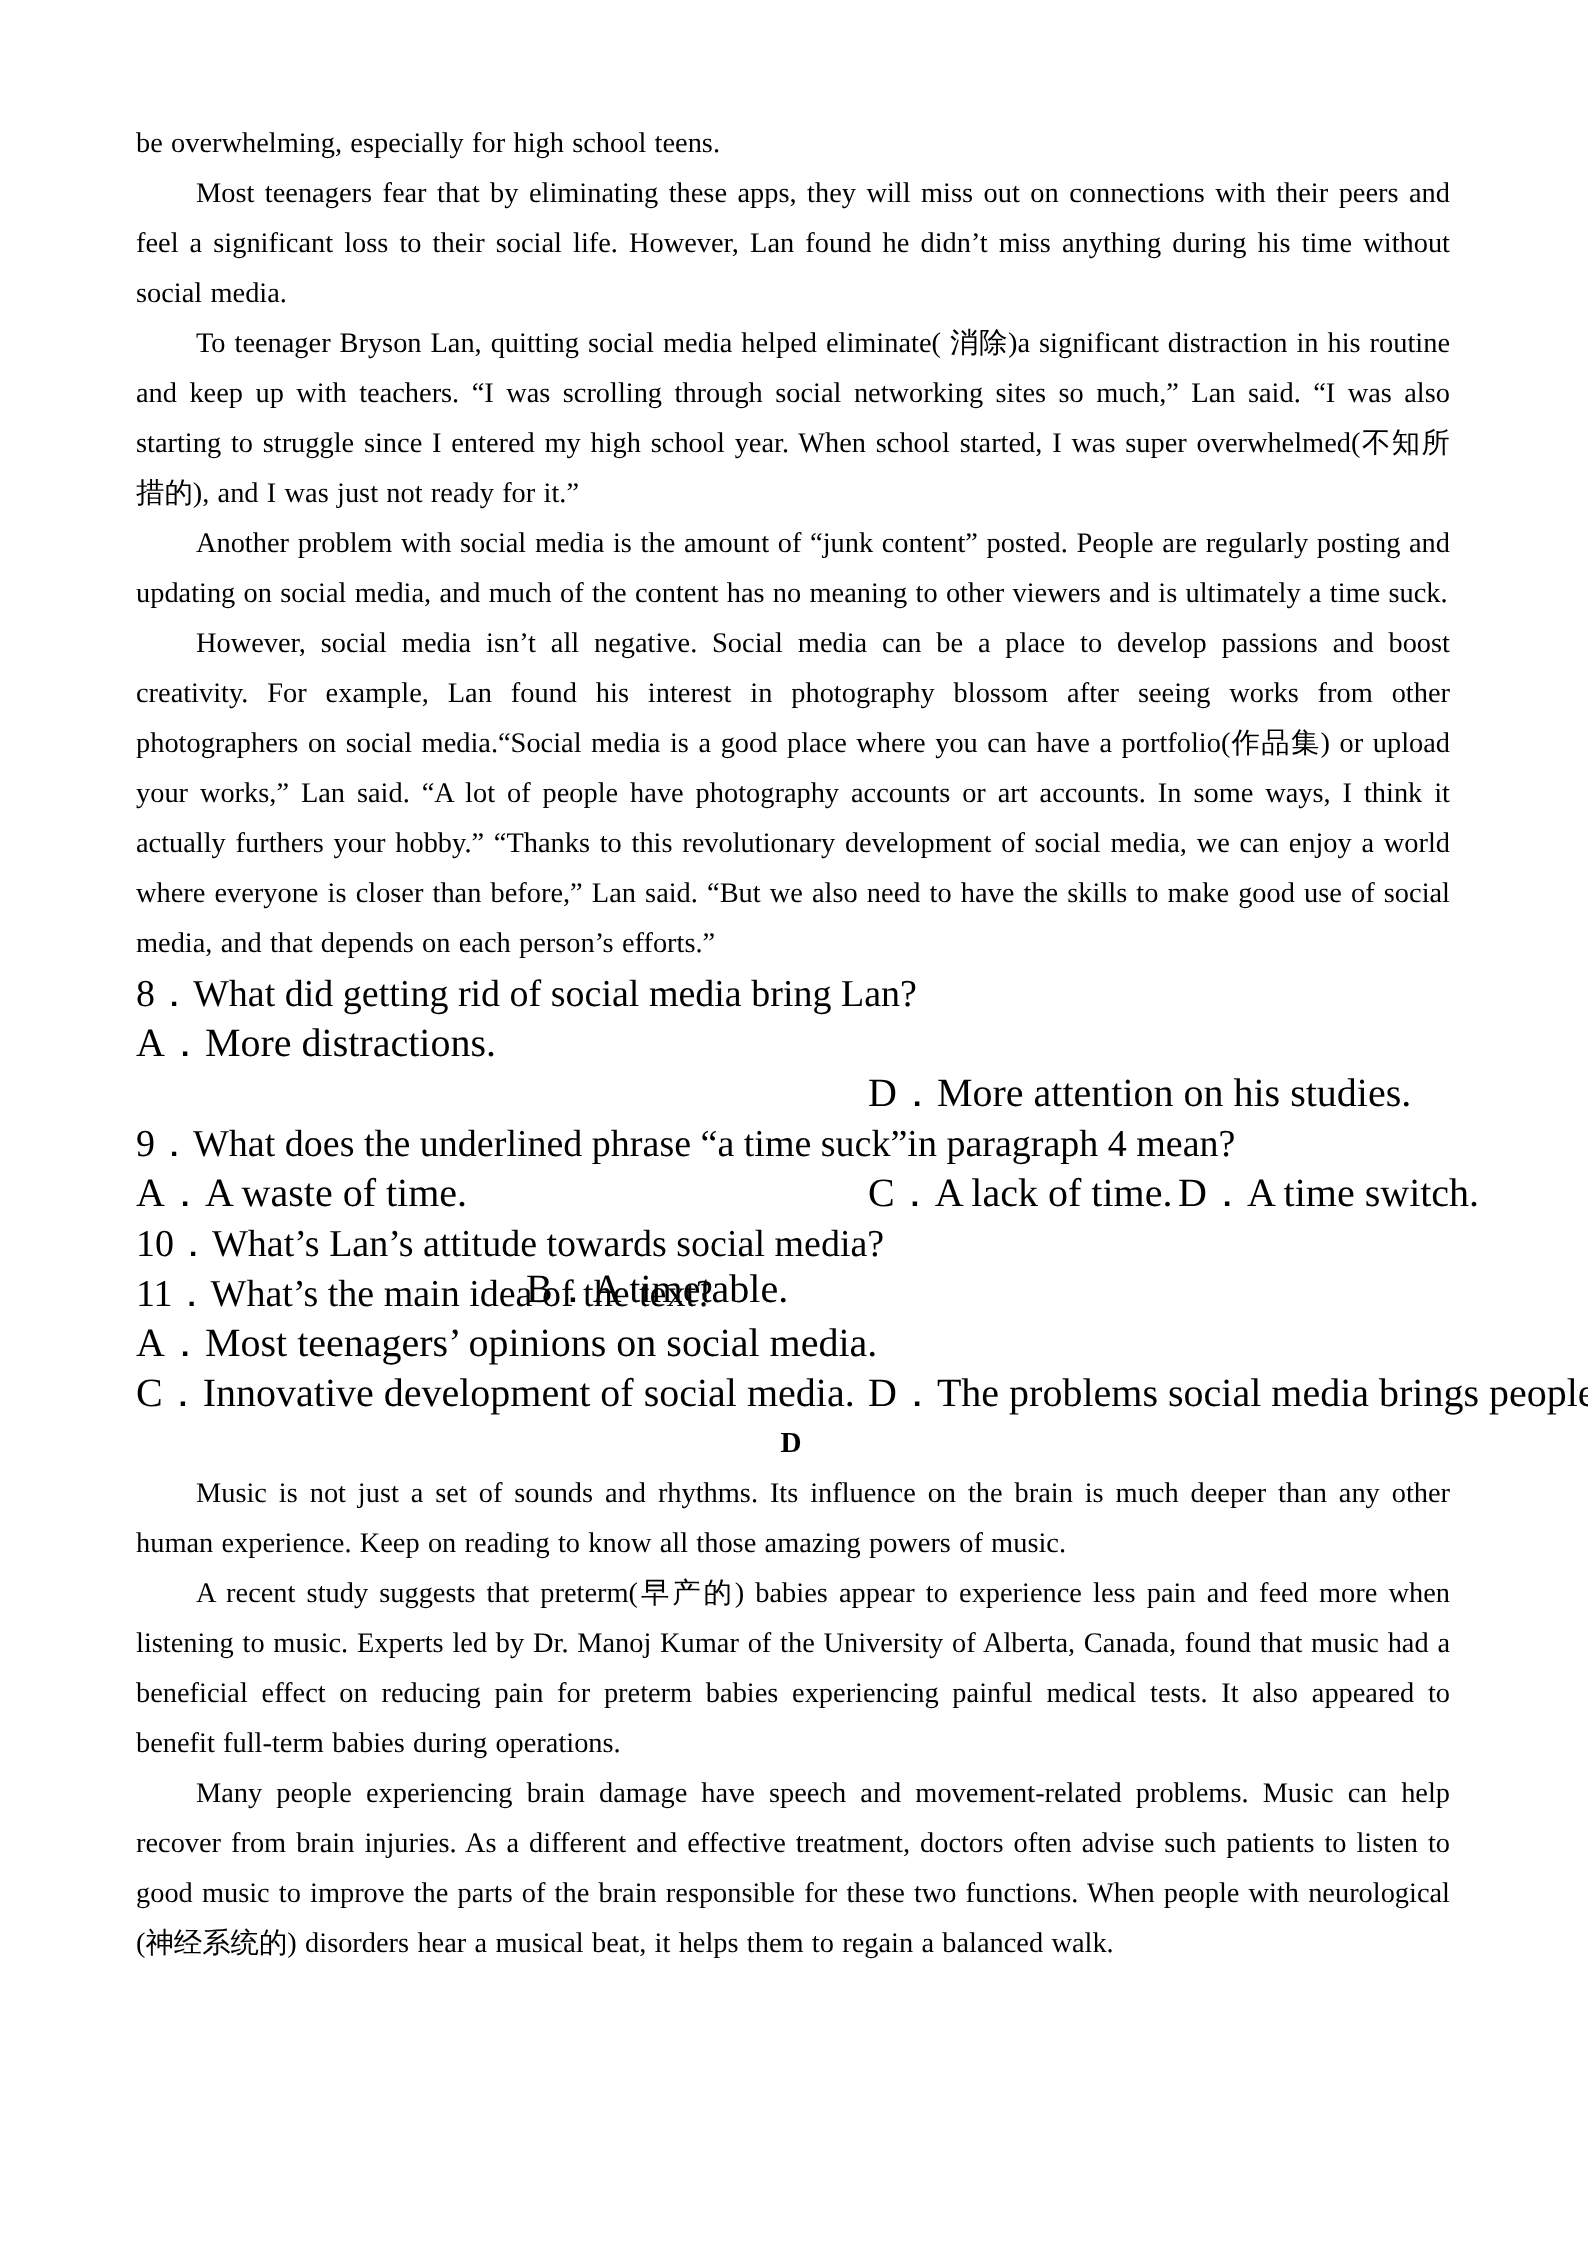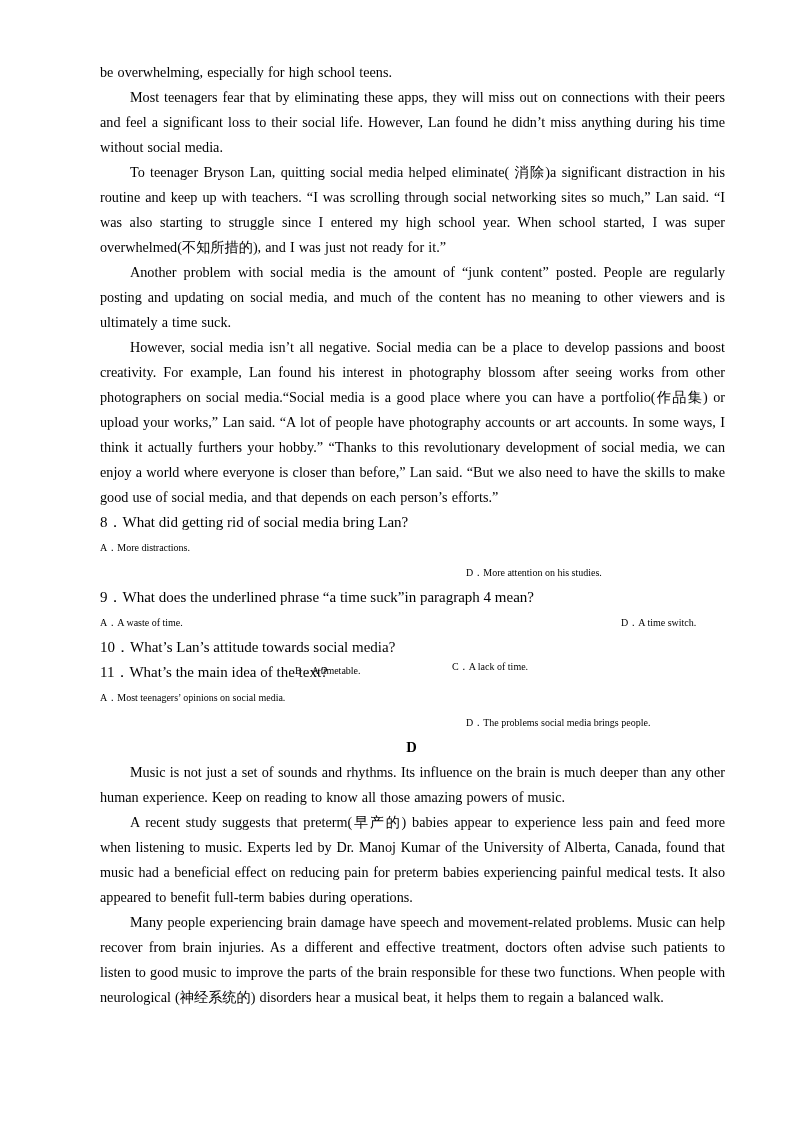--- a/index.html
+++ b/index.html
@@ -12,56 +12,56 @@
     height: 1123px;
     font-family: "Liberation Serif", "DejaVu Serif", serif;
     color: #000000;
     -webkit-font-smoothing: none;
   }
   .page {
     position: relative;
     width: 794px;
     height: 895px;
     box-sizing: border-box;
-    padding: 60px 69px 0 100px;
+    padding: 60px 69px 0 68px;
   }
   .para {
     font-size: 14.2px;
     line-height: 25px;
     text-align: justify;
     text-justify: inter-word;
     margin: 0;
     word-spacing: 0.6px;
   }
   .para.indent {
     text-indent: 30px;
   }
   .qline {
-    font-size: 15px;
+    font-size: 19px;
     line-height: 25px;
     margin: 0;
     white-space: nowrap;
   }
   .opts2, .opts4 {
-    font-size: 10px;
+    font-size: 20px;
     line-height: 25px;
     margin: 0;
     position: relative;
     height: 25px;
   }
   .opt {
     position: absolute;
     top: 0;
     white-space: nowrap;
   }
   .c1 { left: 0px; }
   .c2 { left: 366px; }
   .q4c1 { left: 0px; }
   .q4c2 { left: 195px; margin-top: 48px; }
-  .q4c3 { left: 352px; margin-top: 44px; }
+  .q4c3 { left: 366px; }
   .q4c4 { left: 521px; }
   .section-letter {
     font-size: 14.6px;
     line-height: 25px;
     font-weight: bold;
     text-align: center;
     margin: 0;
     padding-right: 2px;
   }
 </style>
@@ -96,20 +96,21 @@
     <span class="opt q4c4"><span>D．</span><span>A time switch.</span></span>
   </div>
 
   <p class="qline"><span>10．</span><span>What’s Lan’s attitude towards social media?</span></p>
 
   <p class="qline"><span>11．</span><span>What’s the main idea of the text?</span></p>
   <div class="opts2">
     <span class="opt c1"><span>A．</span><span>Most teenagers’ opinions on social media.</span></span>
   </div>
   <div class="opts2">
+    <span class="opt c1"><span>C．</span><span>Innovative development of social media.</span></span>
     <span class="opt c2"><span>D．</span><span>The problems social media brings people.</span></span>
   </div>
 
   <p class="section-letter">D</p>
 
   <p class="para indent">Music is not just a set of sounds and rhythms. Its influence on the brain is much deeper than any other human experience. Keep on reading to know all those amazing powers of music.</p>
   <p class="para indent">A recent study suggests that preterm(早产的) babies appear to experience less pain and feed more when listening to music. Experts led by Dr. Manoj Kumar of the University of Alberta, Canada, found that music had a beneficial effect on reducing pain for preterm babies experiencing painful medical tests. It also appeared to benefit full-term babies during operations.</p>
   <p class="para indent">Many people experiencing brain damage have speech and movement-related problems. Music can help recover from brain injuries. As a different and effective treatment, doctors often advise such patients to listen to good music to improve the parts of the brain responsible for these two functions. When people with neurological (神经系统的) disorders hear a musical beat, it helps them to regain a balanced walk.</p>
 
 </div>

